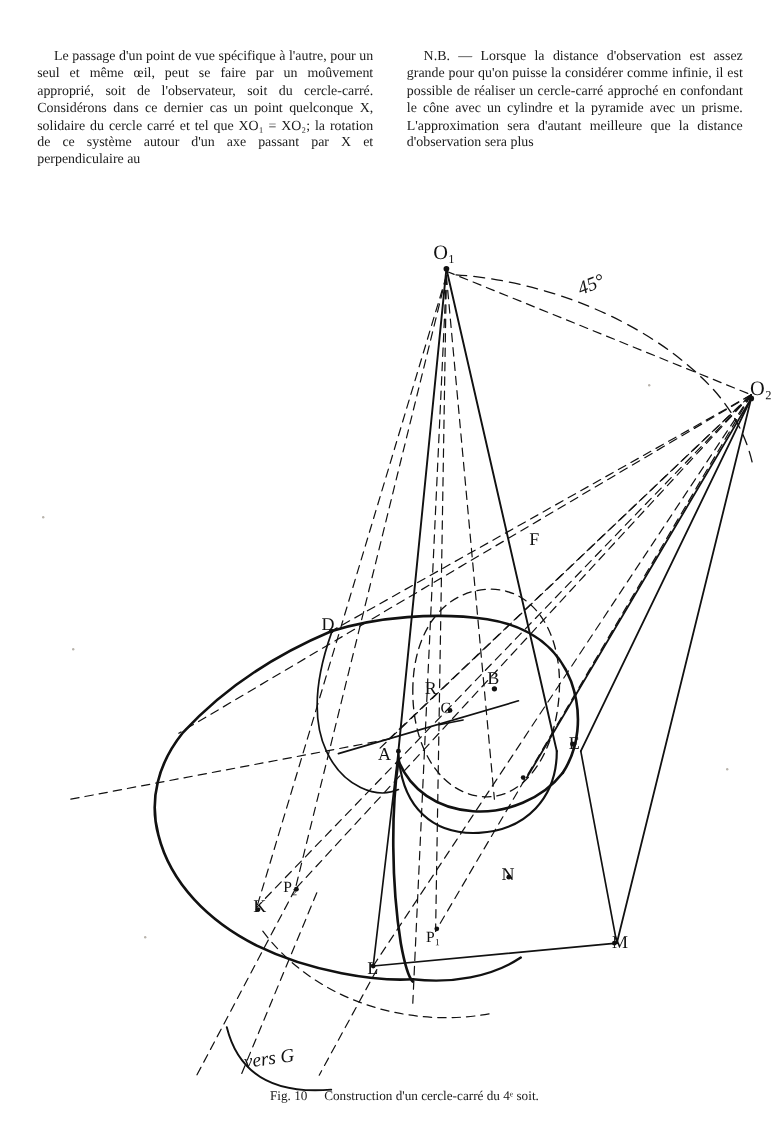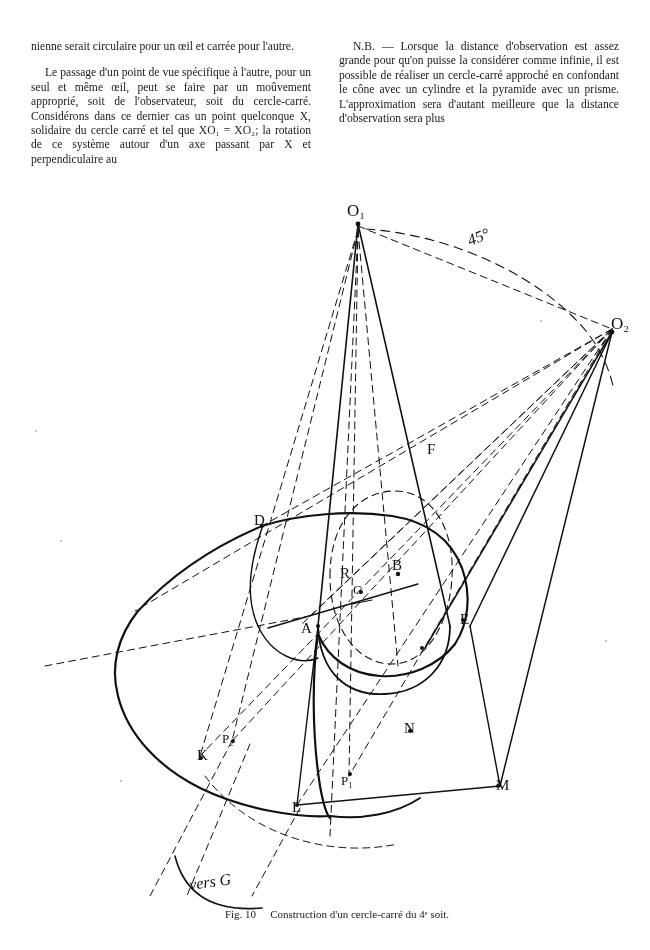--- a/index.html
+++ b/index.html
@@ -75,21 +75,21 @@
   .col p + p {
     margin-top: 12px;
   }
   .indent {
     text-indent: 14px;
   }
 
   
   .figure {
     position: absolute;
-    left: 0;
+    left: 14px;
     top: 196px;
     width: 572px;
     height: 720px;
   }
   .figure svg {
     display: block;
   }
   .fig-caption {
     position: absolute;
     left: 0;
@@ -111,21 +111,20 @@
   }
 </style>
 </head>
 <body>
 
 <div class="page">
 
 
   <div class="columns">
     <div class="col">
-      <p>nienne serait circulaire pour un œil et carrée pour l'autre.</p>
       <p class="indent">Le passage d'un point de vue spécifique à l'autre, pour un seul et même œil, peut se faire par un moûvement approprié, soit de l'observateur, soit du cercle-carré. Considérons dans ce dernier cas un point quelconque X, solidaire du cercle carré et tel que XO₁ = XO₂; la rotation de ce système autour d'un axe passant par X et perpendiculaire au</p>
     </div>
     <div class="col">
       <p class="indent">N.B. — Lorsque la distance d'observation est assez grande pour qu'on puisse la considérer comme infinie, il est possible de réaliser un cercle-carré approché en confondant le cône avec un cylindre et la pyramide avec un prisme. L'approximation sera d'autant meilleure que la distance d'observation sera plus</p>
     </div>
   </div>
 
   <div class="figure">
     <svg width="650" height="720" viewBox="0 0 650 720" xmlns="http://www.w3.org/2000/svg">
       <g fill="none" stroke="#111111" stroke-linecap="round" stroke-linejoin="round">

